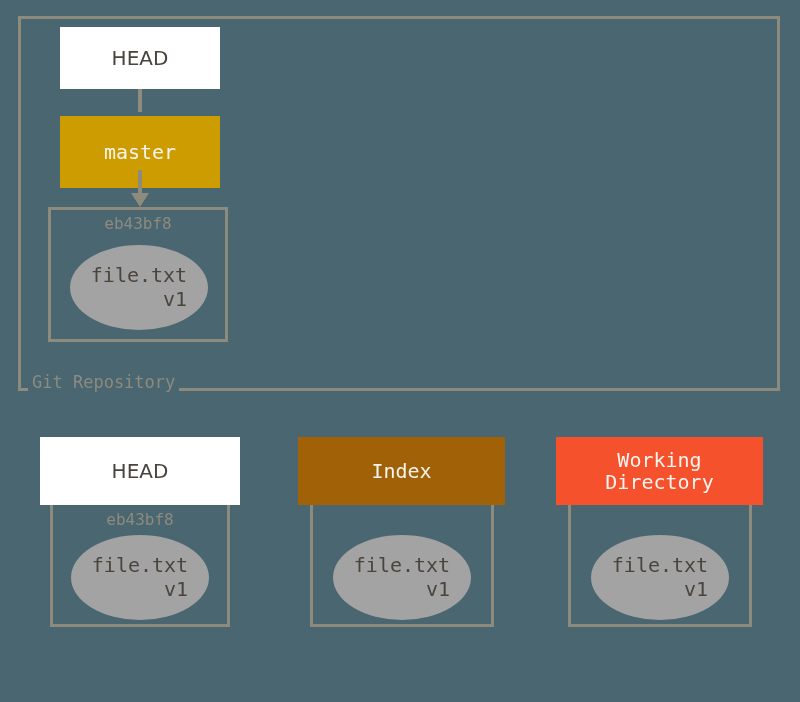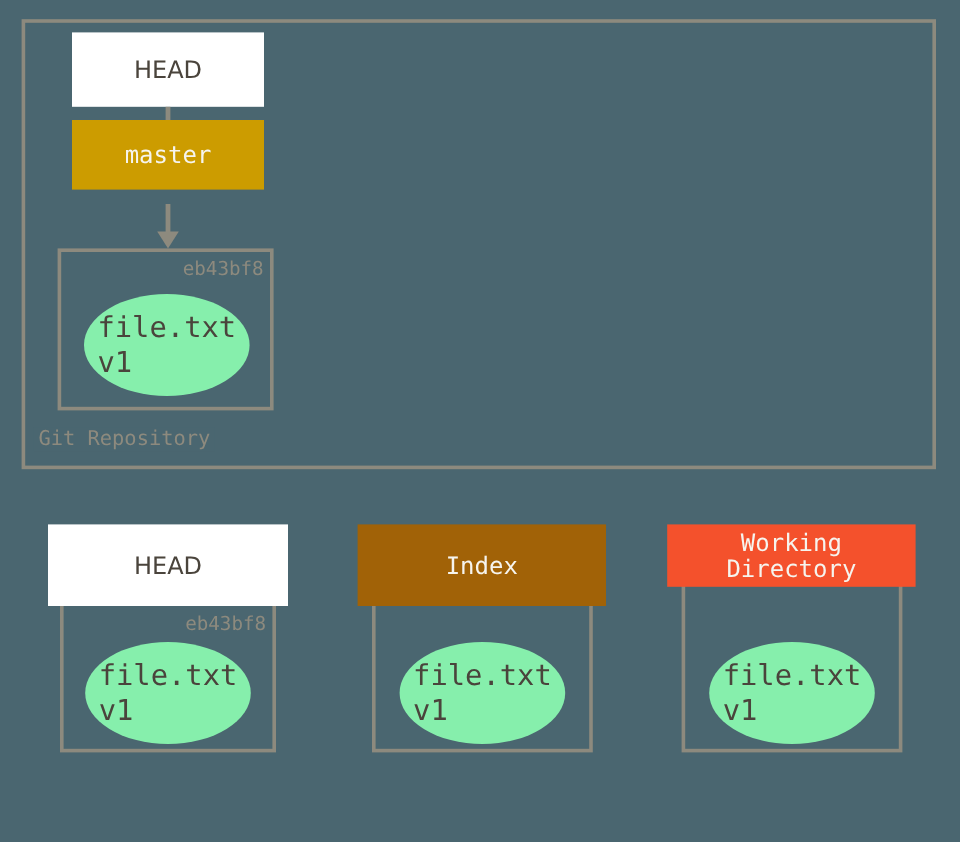--- a/index.html
+++ b/index.html
@@ -80,36 +80,35 @@
     border-top: 14px solid #8d8a7e;
   }
 
   
   .hash {
     position: absolute;
     color: #8d8a7e;
     font-size: 16px;
     text-align: center;
     white-space: nowrap;
-    margin-left: 48px;
   }
 
   
   .blob {
     position: absolute;
-    background: #86efac;
+    background: #a3a3a3;
     border-radius: 50% / 50%;
     display: flex;
     align-items: center;
     justify-content: center;
     flex-direction: column;
     color: #4a443c;
-    font-size: 24px;
+    font-size: 20px;
     line-height: 1.18;
-    text-align: left;
+    text-align: right;
     white-space: pre-line;
   }
 
   
   .repo-label {
     position: absolute;
     color: #8d8a7e;
     background: #4a6670;
     font-size: 17px;
     padding: 0 4px;
@@ -126,27 +125,27 @@
     white-space: nowrap;
   }
 </style>
 </head>
 <body>
 
 <div id="stage">
 
   <div class="panel-outline" style="left:18px; top:16px; width:762px; height:375px;"></div>
 
-  <div class="repo-label" style="left:28px; top:356px;">Git Repository</div>
+  <div class="repo-label" style="left:28px; top:372px;">Git Repository</div>
 
   <div class="box box-head" style="left:60px; top:27px; width:160px; height:62px;">HEAD</div>
 
   <div class="connector" style="left:138px; top:89px; height:23px;"></div>
 
-  <div class="box box-master" style="left:60px; top:100px; width:160px; height:58px;">master</div>
+  <div class="box box-master" style="left:60px; top:116px; width:160px; height:72px;">master</div>
 
   <div class="connector" style="left:138px; top:170px; height:24px;"></div>
   <div class="arrowhead" style="left:131px; top:193px;"></div>
 
   <div class="panel-outline" style="left:48px; top:207px; width:180px; height:135px;"></div>
 
   <div class="hash" style="left:48px; top:214px; width:180px;">eb43bf8</div>
 
   <div class="blob" style="left:70px; top:245px; width:138px; height:85px;">file.txt
 v1</div>
@@ -164,21 +163,21 @@
 
   <div class="box box-index" style="left:298px; top:437px; width:207px; height:68px;">Index</div>
 
   <div class="hash" style="left:310px; top:510px; width:184px;"></div>
 
   <div class="blob" style="left:333px; top:535px; width:138px; height:85px;">file.txt
 v1</div>
 
   <div class="panel-outline" style="left:568px; top:466px; width:184px; height:161px;"></div>
 
-  <div class="box box-working" style="left:556px; top:437px; width:207px; height:52px;">Working
+  <div class="box box-working" style="left:556px; top:437px; width:207px; height:68px;">Working
 Directory</div>
 
   <div class="hash" style="left:568px; top:510px; width:184px;"></div>
 
   <div class="blob" style="left:591px; top:535px; width:138px; height:85px;">file.txt
 v1</div>
 
 
 </div>
 

